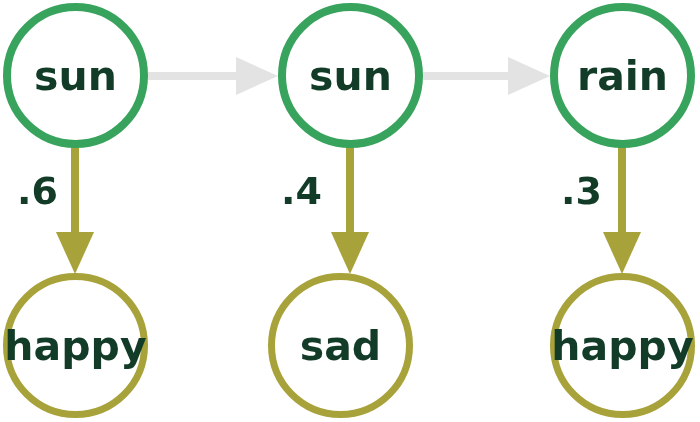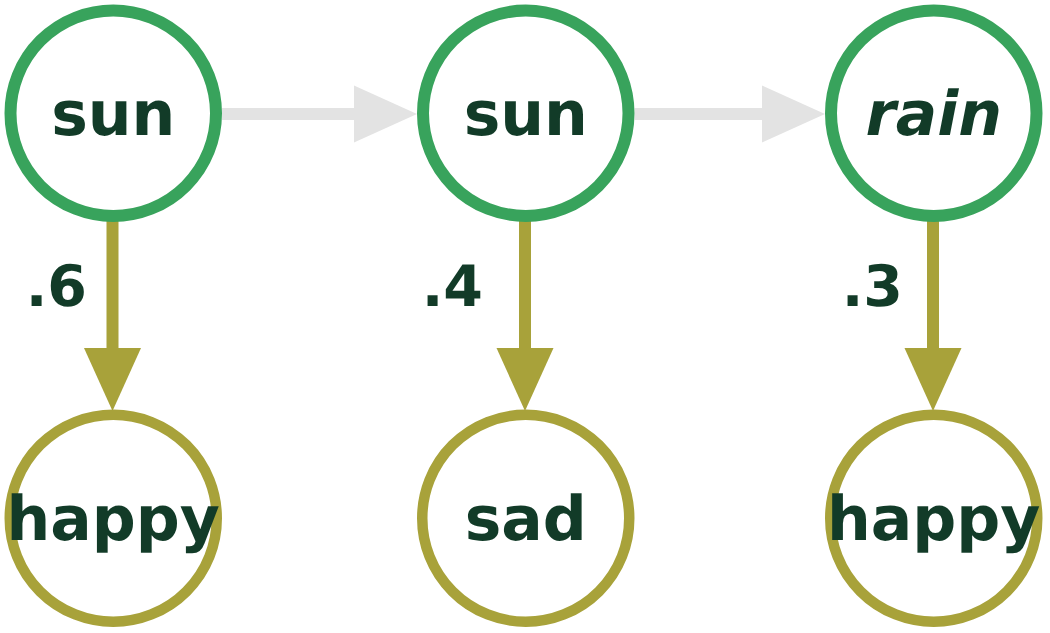--- a/index.html
+++ b/index.html
@@ -36,23 +36,23 @@
     font-weight:bold;
     color:var(--text);
     letter-spacing:0px;
     z-index:2;
   }
   .state{border:8px solid var(--state-border);}
   .obs{border:7px solid var(--observation-border);}
 
   .n1{left:3px;top:3px;}
   .n2{left:278px;top:3px;}
-  .n3{left:550px;top:3px;font-style:italic;}
+  .n3{left:550px;top:3px;}
   .n4{left:3px;top:273px;}
-  .n5{left:278px;top:273px;}
+  .n5{left:268px;top:273px;}
   .n6{left:550px;top:273px;}
 
   
   .h-shaft{
     position:absolute;
     top:72px;
     height:8px;
     background:var(--transition-arrow);
     z-index:1;
   }

